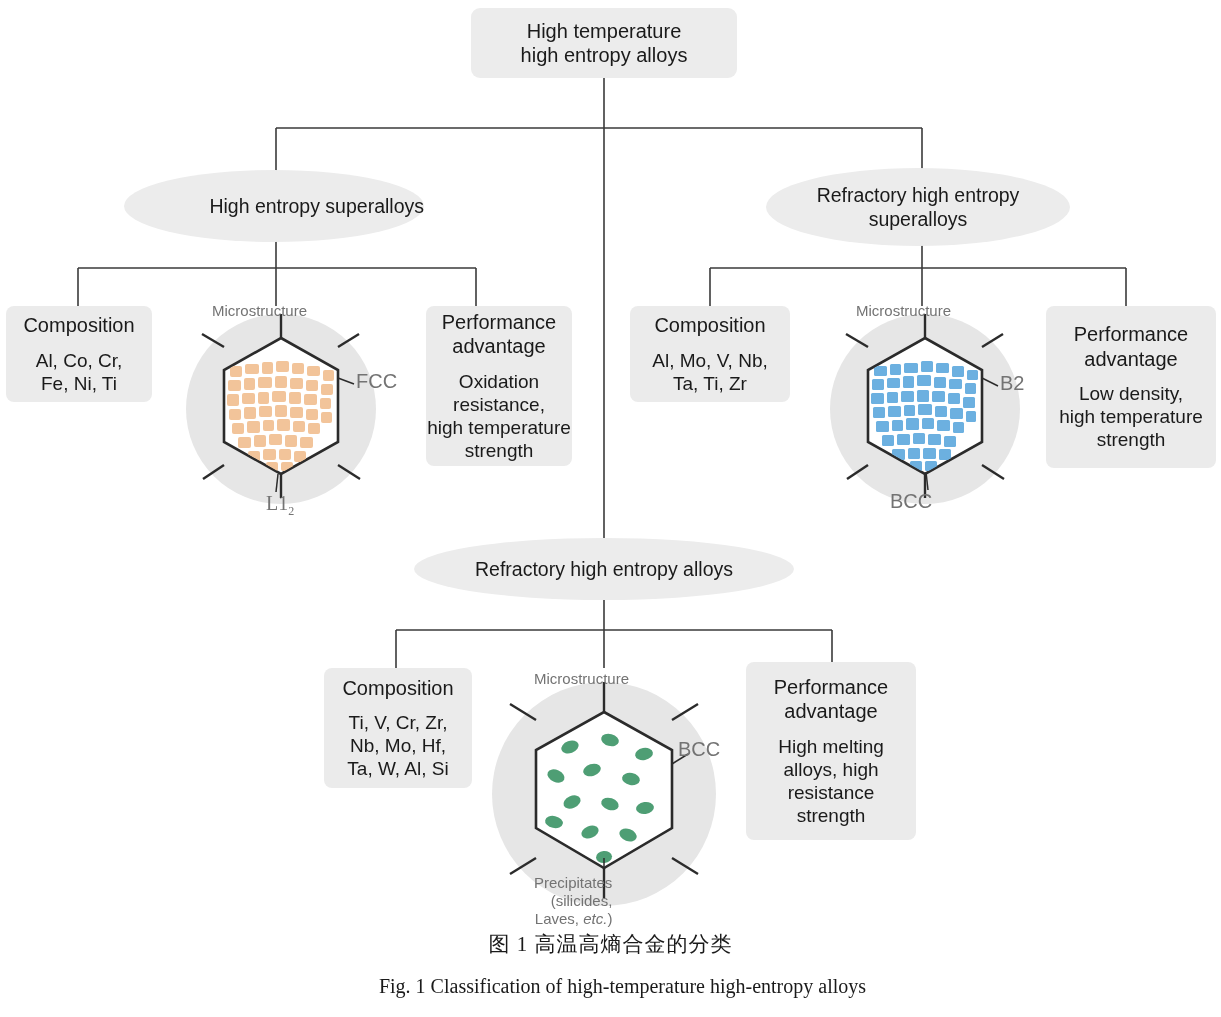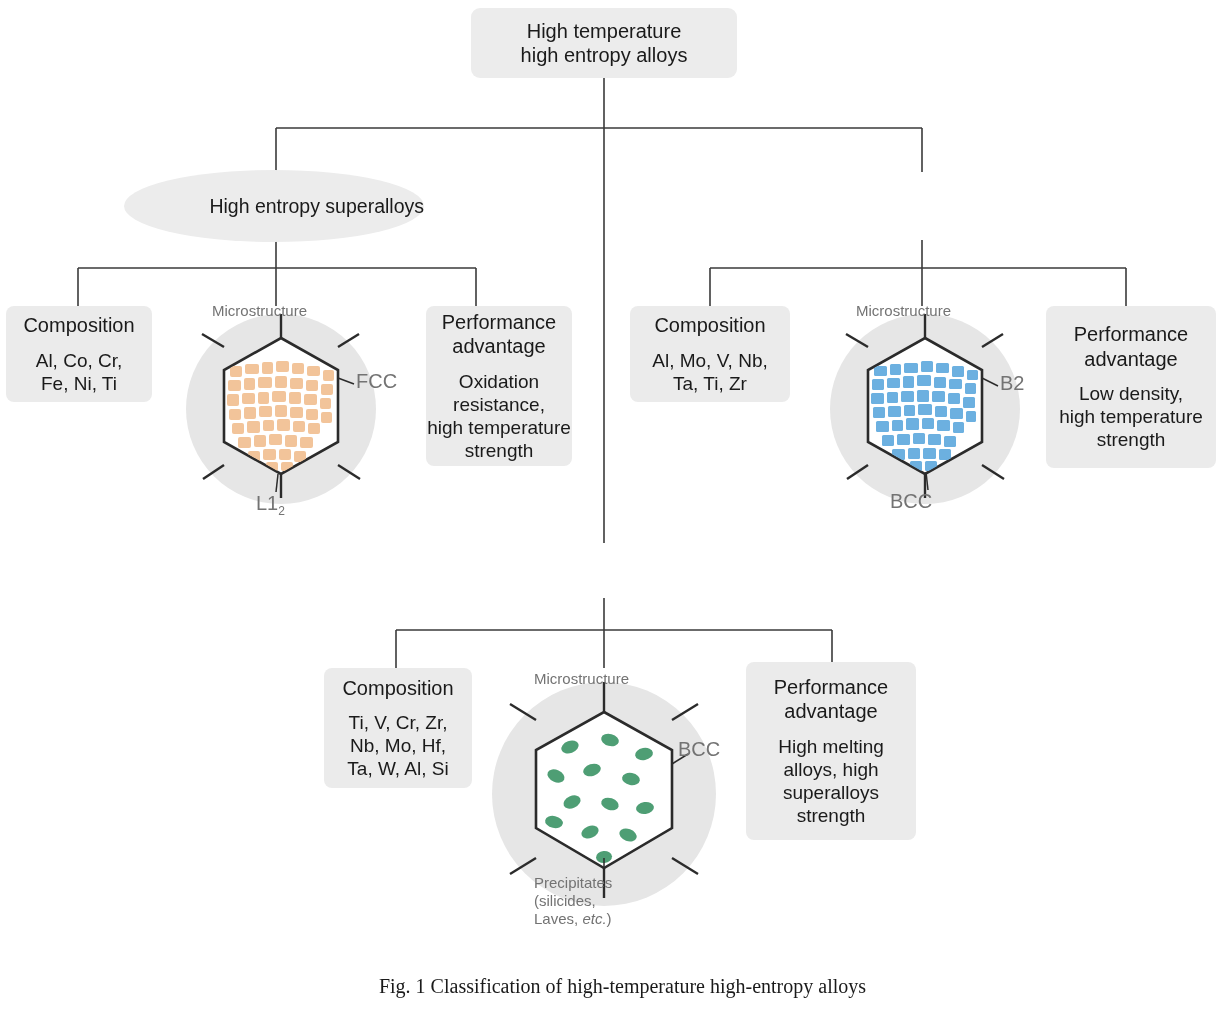--- a/index.html
+++ b/index.html
@@ -126,21 +126,30 @@
 
   <div class="node root" style="left:471px; top:8px; width:266px; height:70px;">
     <span class="ln">High temperature</span>
     <span class="ln">high entropy alloys</span>
   </div>
 
   <div class="ellipse" style="left:124px; top:170px; width:300px; height:72px;justify-content:flex-end;">
     <span>High entropy superalloys</span>
   </div>
 
-
+  <div class="ellipse" style="left:766px; top:168px; width:304px; height:78px;">
+    <span>
+      <span class="ln">Refractory high</span>
+      <span class="ln">entropy superalloys</span>
+    </span>
+  </div>
+
+  <div class="ellipse" style="left:414px; top:538px; width:380px; height:62px;">
+    <span>Refractory high entropy alloys</span>
+  </div>
 
   <div class="node boxlabel" style="left:6px; top:306px; width:146px; height:96px;">
     <span class="ln tit">Composition</span>
     <span class="gap"></span>
     <span class="ln body">Al, Co, Cr,</span>
     <span class="ln body">Fe, Ni, Ti</span>
   </div>
 
   <div class="micro" style="left:186px; top:306px; width:190px; height:204px;">
     <div class="disc" style="width:190px; height:190px; top:8px;"></div>
@@ -207,21 +216,21 @@
           <rect x="95" y="156" width="12" height="9" rx="2"></rect>
       </g>
 
       <g stroke="#2b2b2b" stroke-width="1.5" fill="none">
         <path d="M152,72 L168,78"></path>
         <path d="M92,168 L90,186"></path>
       </g>
     </svg>
     <div class="mlabel" style="left:26px; top:-4px;">Microstructure</div>
     <div class="mlabel big" style="left:170px; top:64px;">FCC</div>
-    <div class="mlabel big" style="left:70px; top:186px;">
+    <div class="mlabel big" style="left:80px; top:186px;font-family:Liberation Serif, serif;">
       <span>L1</span><sub>2</sub>
     </div>
   </div>
 
   <div class="node boxlabel" style="left:426px; top:306px; width:146px; height:160px;">
     <span class="ln tit">Performance</span>
     <span class="ln tit">advantage</span>
     <span class="gap"></span>
     <span class="ln body">Oxidation</span>
     <span class="ln body">resistance,</span>
@@ -352,32 +361,33 @@
         <ellipse cx="136" cy="163" rx="9" ry="6" transform="rotate(20 136 163)"></ellipse>
         <ellipse cx="112" cy="185" rx="8" ry="6" transform="rotate(-5 112 185)"></ellipse>
       </g>
       <g stroke="#2b2b2b" stroke-width="1.5" fill="none">
         <path d="M180,92 L196,82"></path>
         <path d="M112,186 L112,206"></path>
       </g>
     </svg>
     <div class="mlabel" style="left:42px; top:-2px;">Microstructure</div>
     <div class="mlabel big" style="left:186px; top:66px;">BCC</div>
-    <div class="mlabel" style="left:42px; top:202px; line-height:1.2; text-align:left;">
+    <div class="mlabel" style="left:42px; top:202px; line-height:1.2; text-align:right;">
       <div>Precipitates</div>
       <div>(silicides,</div>
       <div><span>Laves, </span><span class="it">etc.</span><span>)</span></div>
     </div>
   </div>
 
   <div class="node boxlabel" style="left:746px; top:662px; width:170px; height:178px;">
     <span class="ln tit">Performance</span>
     <span class="ln tit">advantage</span>
     <span class="gap"></span>
     <span class="ln body">High melting</span>
     <span class="ln body">alloys, high</span>
-    <span class="ln body">superalloys</span>
+    <span class="ln body">resistance</span>
     <span class="ln body">strength</span>
   </div>
 
+  <div class="caption" id="cap-cn">图 1   高温高熵合金的分类</div>
   <div class="caption" id="cap-en">Fig. 1    Classification of high-temperature high-entropy alloys</div>
 
 </div>
 
 </body></html>

